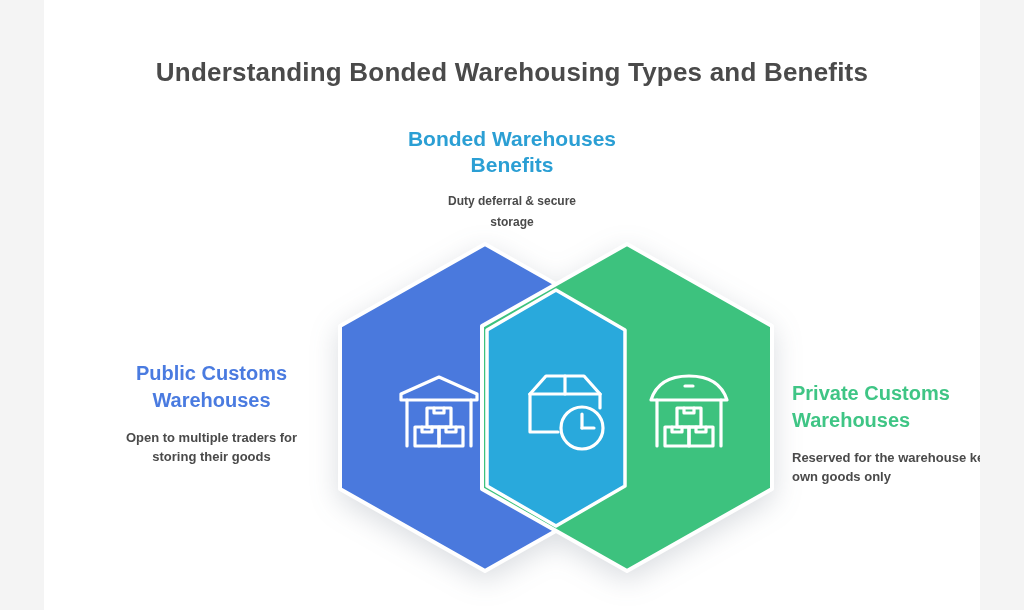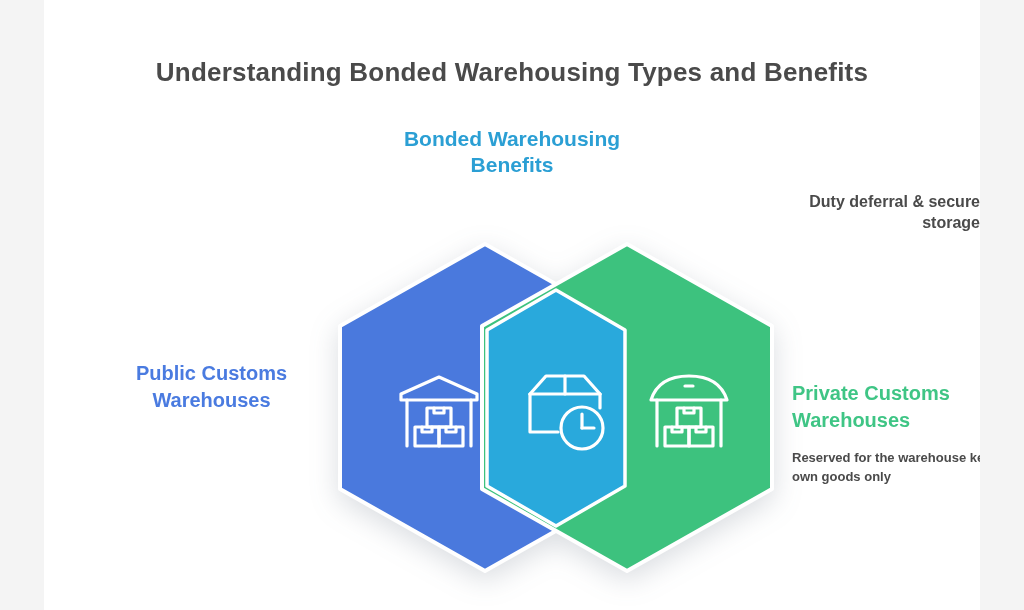--- a/index.html
+++ b/index.html
@@ -10,22 +10,22 @@
   .title{
     position:absolute;top:57px;left:0;width:100%;text-align:center;
     font-size:26px;font-weight:bold;color:var(--title_gray);letter-spacing:.2px;
   }
   .center-head{
     position:absolute;top:126px;left:0;width:100%;text-align:center;
     font-size:21px;font-weight:bold;color:var(--accent_cyan);
     line-height:26px;white-space:pre-line;
   }
   .center-sub{
-    position:absolute;top:191px;left:0;width:100%;text-align:right;
-    font-size:16px;font-weight:bold;color:var(--body_gray);
+    position:absolute;top:191px;left:0;width:100%;text-align:center;
+    font-size:12px;font-weight:bold;color:var(--body_gray);
     line-height:21px;white-space:pre-line;
   }
   .side{position:absolute;top:360px;}
   .side.left{left:55px;width:225px;text-align:center;}
   .side.right{left:748px;width:240px;text-align:left;margin-top:20px;}
   .side-head{
     font-size:20px;font-weight:bold;line-height:27px;white-space:pre-line;
   }
   .side-head.blue{color:var(--accent_blue);}
   .side-head.green{color:var(--accent_green);}
@@ -43,21 +43,21 @@
   g.icon{stroke:#ffffff;stroke-width:3.2;fill:none;stroke-linejoin:round;stroke-linecap:round;}
   g.icon .clock-face{fill:var(--hex_cyan);}
 </style>
 </head>
 <body>
 
 <div class="stage">
 
   <div class="title">Understanding Bonded Warehousing Types and Benefits</div>
 
-  <div class="center-head">Bonded Warehousing
+  <div class="center-head">Bonded Warehouses
 Benefits</div>
   <div class="center-sub">Duty deferral &amp; secure
 storage</div>
 
   <svg class="venn" viewBox="0 0 1024 610">
 
     <polygon class="hex-blue" points="441,244 586,326 586,489 441,571 296,489 296,326"></polygon>
 
     <polygon class="hex-green" points="583,244 728,326 728,489 583,571 438,489 438,326"></polygon>
 
@@ -96,20 +96,22 @@
       <rect x="16" y="53" width="24" height="19"></rect>
       <path d="M23,53 v5 h10 v-5"></path>
       <rect x="40" y="53" width="24" height="19"></rect>
       <path d="M47,53 v5 h10 v-5"></path>
     </g>
   </svg>
 
   <div class="side left">
     <div class="side-head blue">Public Customs
 Warehouses</div>
+    <div class="side-desc">Open to multiple traders for
+storing their goods</div>
   </div>
 
   <div class="side right">
     <div class="side-head green">Private Customs
 Warehouses</div>
     <div class="side-desc">Reserved for the warehouse keeper's
 own goods only</div>
   </div>
 
 </div>

